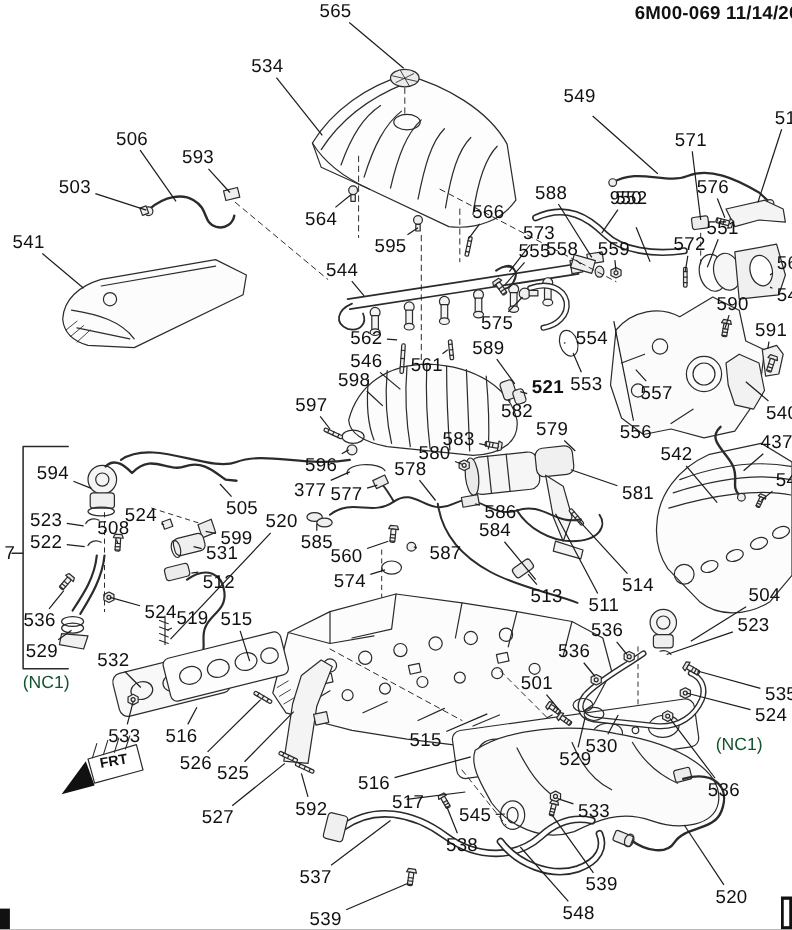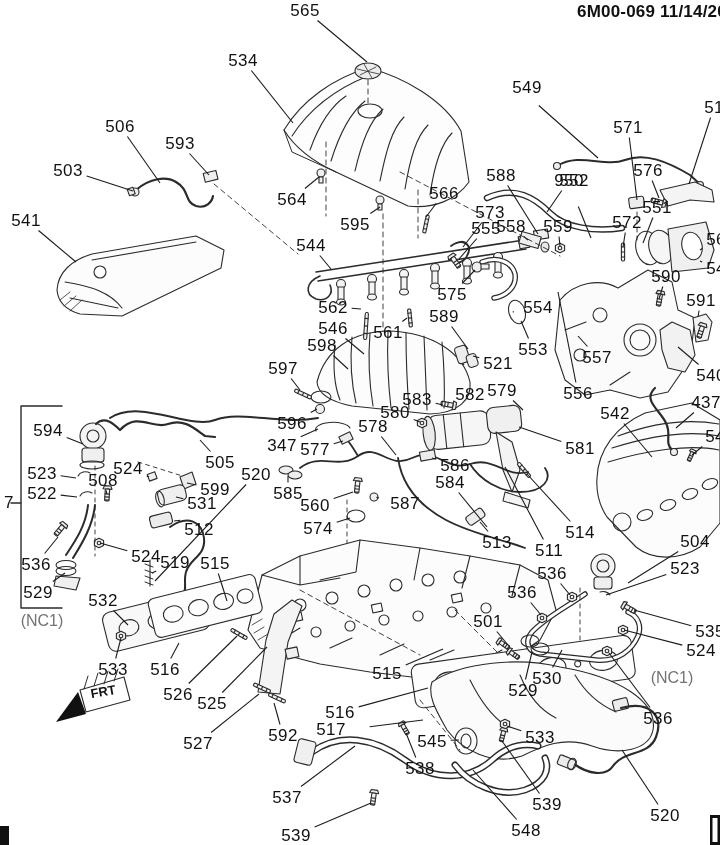--- a/index.html
+++ b/index.html
@@ -8,21 +8,21 @@
     font-family:"Liberation Sans",sans-serif;color:#111;
   }
   svg{position:absolute;left:0;top:0;}
   #art path,#art line,#art rect,#art circle,#art ellipse,#art polygon,#art polyline{vector-effect:non-scaling-stroke;}
   .callout{
     position:absolute;transform:translate(-50%,-50%);
     font-size:17px;line-height:1;color:#111;white-space:nowrap;letter-spacing:.3px;
   }
   .note{
     position:absolute;transform:translate(-50%,-50%);
-    font-size:16px;color:#737373;white-space:nowrap;
+    font-size:16px;color:#14532d;white-space:nowrap;
   }
   .doc-ref{
     position:absolute;left:577px;top:2px;width:200px;
     font-size:17px;font-weight:700;letter-spacing:.2px;white-space:nowrap;color:#111;
   }
   .bracket-label{
     position:absolute;transform:translate(0,-50%);
     font-size:17px;color:#111;
   }
   #leader-layer line{stroke:#1c1c1c;stroke-width:1.1;}
@@ -519,32 +519,32 @@
       <div class="callout" style="left: 333px; top: 307px;">562</div>
       <div class="callout" style="left: 494px; top: 307px; margin-left: 44px;">554</div>
       <div class="callout" style="left: 444px; top: 316px;">589</div>
       <div class="callout" style="left: 333px; top: 328px;">546</div>
       <div class="callout" style="left: 388px; top: 332px;">561</div>
       <div class="callout" style="left: 533px; top: 349px;">553</div>
       <div class="callout" style="left: 322px; top: 345px;">598</div>
       <div class="callout" style="left: 597px; top: 357px;">557</div>
       <div class="callout" style="left: 711px; top: 375px;">540</div>
       <div class="callout" style="left: 283px; top: 368px;">597</div>
-      <div class="callout" style="left: 498px; top: 363px;">521</div>
-      <div class="callout" style="left: 470px; top: 374px; margin-top: 20px;">582</div>
+      <div class="callout" style="left: 498px; top: 352px; font-weight: bold;">521</div>
+      <div class="callout" style="left: 470px; top: 374px;">582</div>
       <div class="callout" style="left: 578px; top: 393px;">556</div>
       <div class="callout" style="left: 502px; top: 390px;">579</div>
       <div class="callout" style="left: 417px; top: 399px;">583</div>
       <div class="callout" style="left: 706px; top: 402px;">437</div>
       <div class="callout" style="left: 395px; top: 412px;">580</div>
       <div class="callout" style="left: 615px; top: 413px;">542</div>
       <div class="callout" style="left: 292px; top: 423px;">596</div>
       <div class="callout" style="left: 373px; top: 426px;">578</div>
       <div class="callout" style="left: 48px; top: 430px;">594</div>
-      <div class="callout" style="left: 282px; top: 445px;">347</div>
+      <div class="callout" style="left: 282px; top: 445px;">377</div>
       <div class="callout" style="left: 315px; top: 449px;">577</div>
       <div class="callout" style="left: 580px; top: 448px;">581</div>
       <div class="callout" style="left: 715px; top: 436px;">54</div>
       <div class="callout" style="left: 220px; top: 462px;">505</div>
       <div class="callout" style="left: 42px; top: 473px;">523</div>
       <div class="callout" style="left: 128px; top: 468px;">524</div>
       <div class="callout" style="left: 256px; top: 474px;">520</div>
       <div class="callout" style="left: 215px; top: 489px;">599</div>
       <div class="callout" style="left: 103px; top: 480px;">508</div>
       <div class="callout" style="left: 42px; top: 493px;">522</div>
@@ -574,21 +574,21 @@
       <div class="callout" style="left: 701px; top: 650px;">524</div>
       <div class="callout" style="left: 113px; top: 669px;">533</div>
       <div class="callout" style="left: 165px; top: 669px;">516</div>
       <div class="callout" style="left: 547px; top: 678px;">530</div>
       <div class="callout" style="left: 523px; top: 690px;">529</div>
       <div class="callout" style="left: 178px; top: 694px;">526</div>
       <div class="callout" style="left: 212px; top: 703px;">525</div>
       <div class="callout" style="left: 658px; top: 718px;">536</div>
       <div class="callout" style="left: 387px; top: 673px;">515</div>
       <div class="callout" style="left: 340px; top: 712px;">516</div>
-      <div class="callout" style="left: 331px; top: 729px; text-align: right;">517</div>
+      <div class="callout" style="left: 371px; top: 729px; text-align: right;">517</div>
       <div class="callout" style="left: 540px; top: 737px;">533</div>
       <div class="callout" style="left: 432px; top: 741px;">545</div>
       <div class="callout" style="left: 283px; top: 735px;">592</div>
       <div class="callout" style="left: 198px; top: 743px;">527</div>
       <div class="callout" style="left: 420px; top: 768px;">538</div>
       <div class="callout" style="left: 287px; top: 797px;">537</div>
       <div class="callout" style="left: 296px; top: 835px;">539</div>
       <div class="callout" style="left: 526px; top: 830px;">548</div>
       <div class="callout" style="left: 547px; top: 804px;">539</div>
       <div class="callout" style="left: 665px; top: 815px;">520</div>

